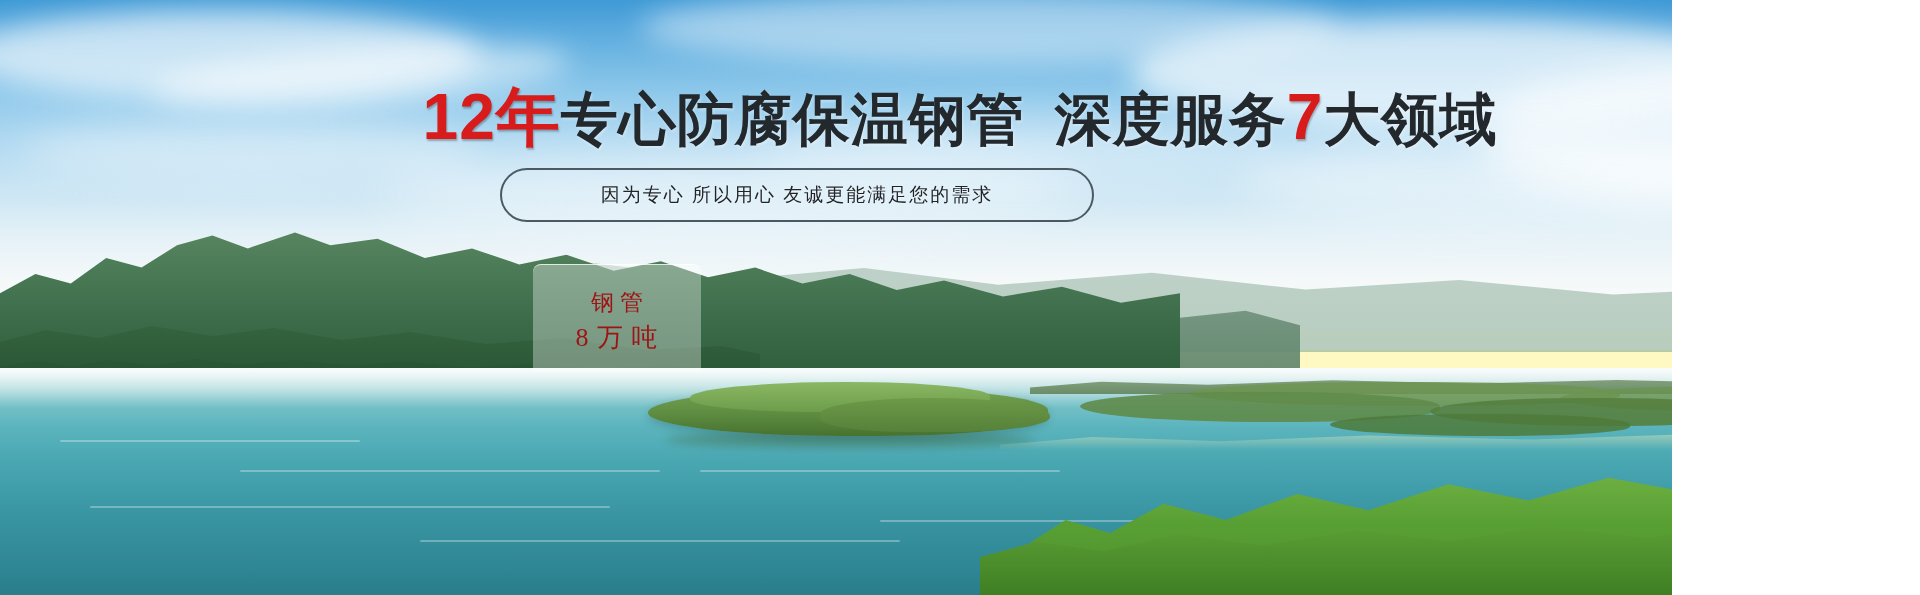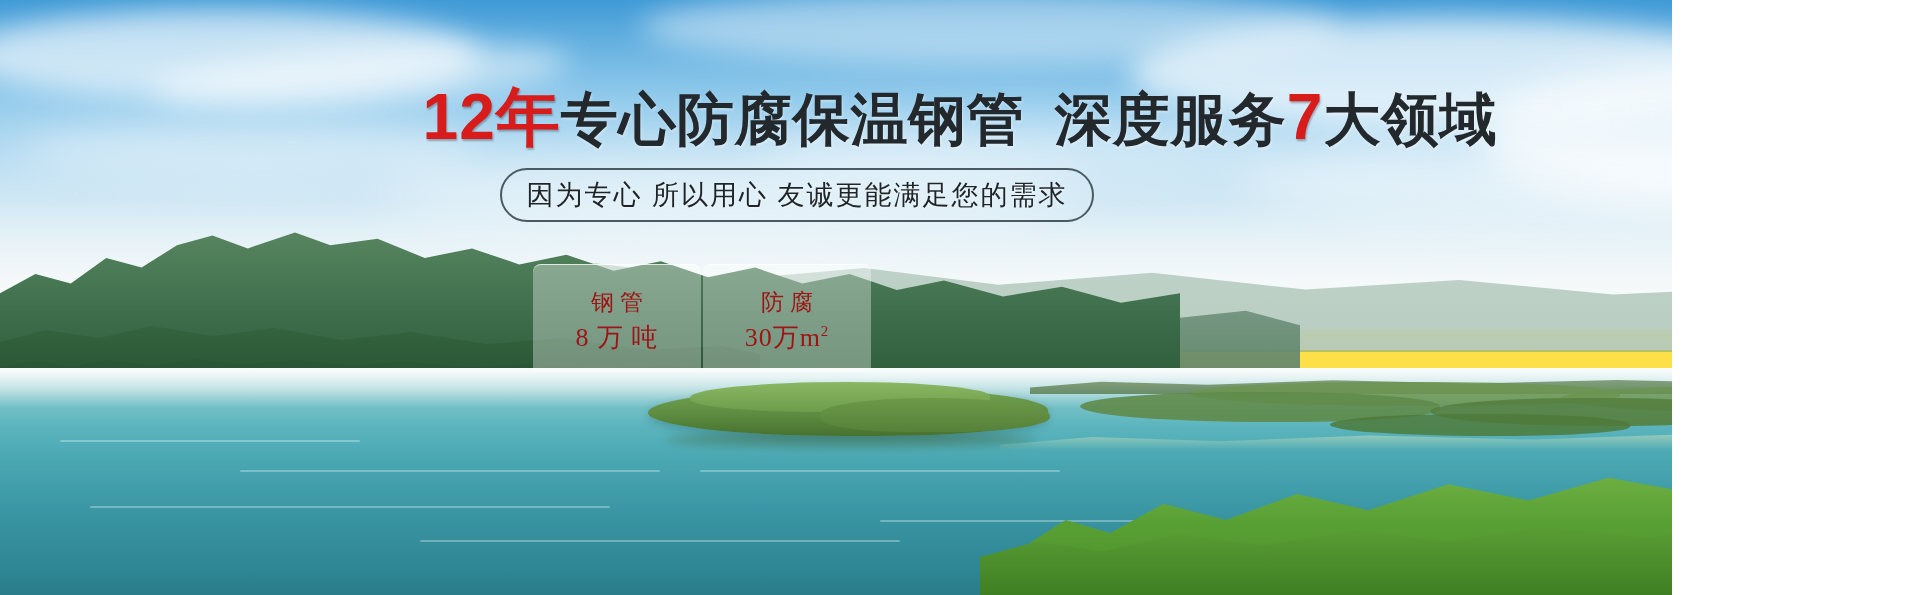--- a/index.html
+++ b/index.html
@@ -1,20 +1,20 @@
 <!DOCTYPE html>
 <html><head>
 <meta charset="utf-8">
 <style>
   html,body{margin:0;padding:0;background:#fff;}
   body{font-family:"Liberation Sans","DejaVu Sans",sans-serif;}
 
   .banner{
     position:relative;width:1672px;height:595px;overflow:hidden;
-    background:#fde047;
+    background:#fef9c3;
   }
 
   
   .sky{
     position:absolute;left:0;top:0;width:1920px;height:330px;
     background:
       linear-gradient(to bottom,
         #3f9ad6 0%, #57a8dd 8%, #73b9e4 18%, #93cbec 30%,
         #b3daf1 44%, #cce6f4 58%, #dcedf5 72%, #e8f1f3 86%, #eef3f0 100%);
   }
@@ -156,26 +156,26 @@
   .hl-gap{display:inline-block;width:30px;}
 
   
   .pill{
     position:absolute;left:500px;top:168px;width:594px;height:54px;
     border:2px solid #4b5a62;border-radius:28px;
     display:flex;align-items:center;justify-content:center;
     box-sizing:border-box;
   }
   .pill span{
-    font-size:27px;color:#1e2428;letter-spacing:2px;
+    font-size:19px;color:#1e2428;letter-spacing:2px;
     text-shadow:0 1px 2px rgba(255,255,255,.5);
   }
 
   
-  .cards{position:absolute;left:533px;top:264px;display:flex;gap:2px;}
+  .cards{position:absolute;left:533px;top:264px;display:flex;gap:10px;}
   .card{
     width:168px;height:108px;
     background:rgba(255,255,255,.34);
     border-top:1px solid rgba(255,255,255,.75);
     border-radius:8px 8px 0 0;
     display:flex;flex-direction:column;align-items:center;
     justify-content:flex-start;padding-top:22px;box-sizing:border-box;
   }
   .card-label{
     font-size:23px;color:#9e1414;letter-spacing:6px;
@@ -244,21 +244,17 @@
     <span>因为专心 所以用心  友诚更能满足您的需求</span>
   </div>
 
   <div class="cards">
 
     <div class="card">
       <div class="card-label">钢管</div>
       <div class="card-value"><span>8 万 吨</span></div>
     </div>
 
-    <div class="card">
-      <div class="card-label">防腐</div>
-      <div class="card-value"><span>30万m</span><sup>2</sup></div>
-    </div>
 
 
   </div>
 
 </div>
 
 </body></html>

